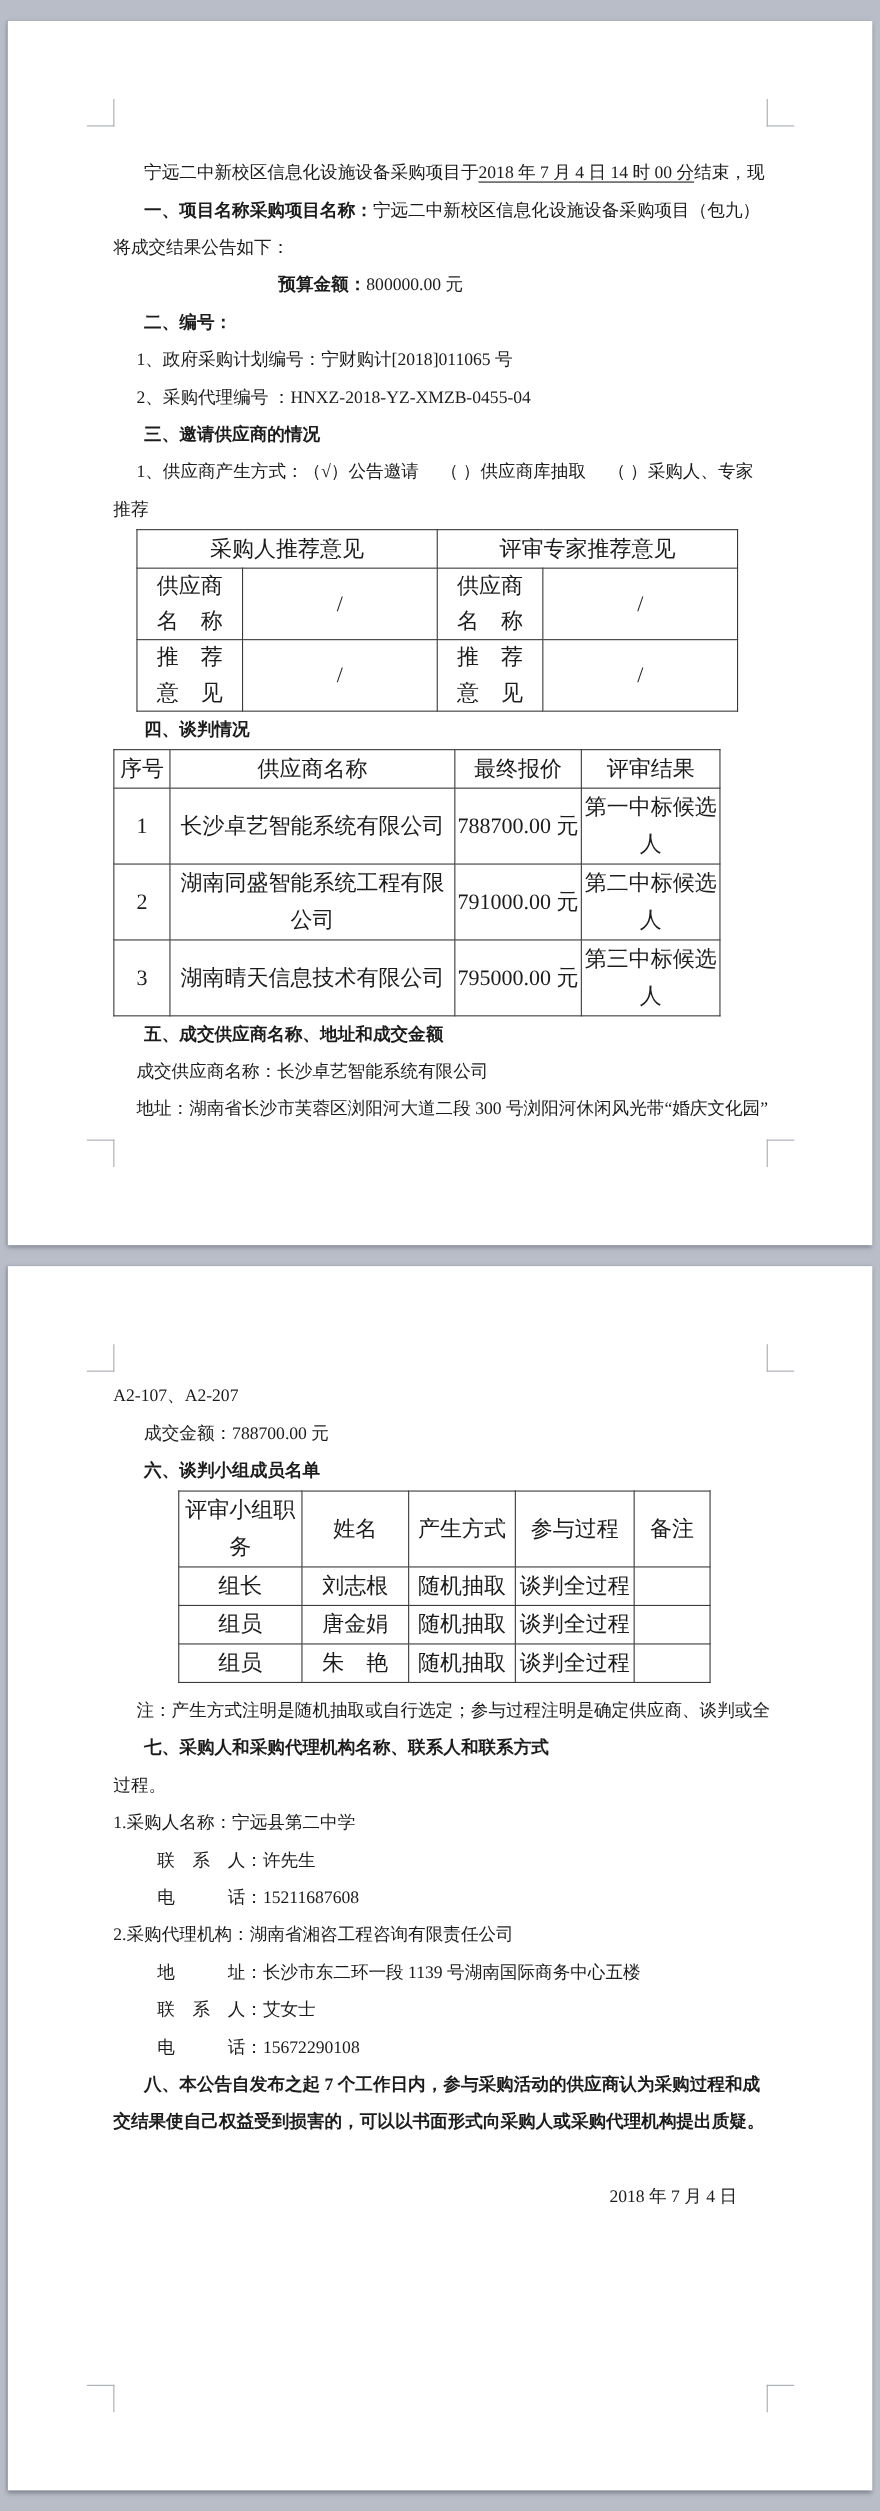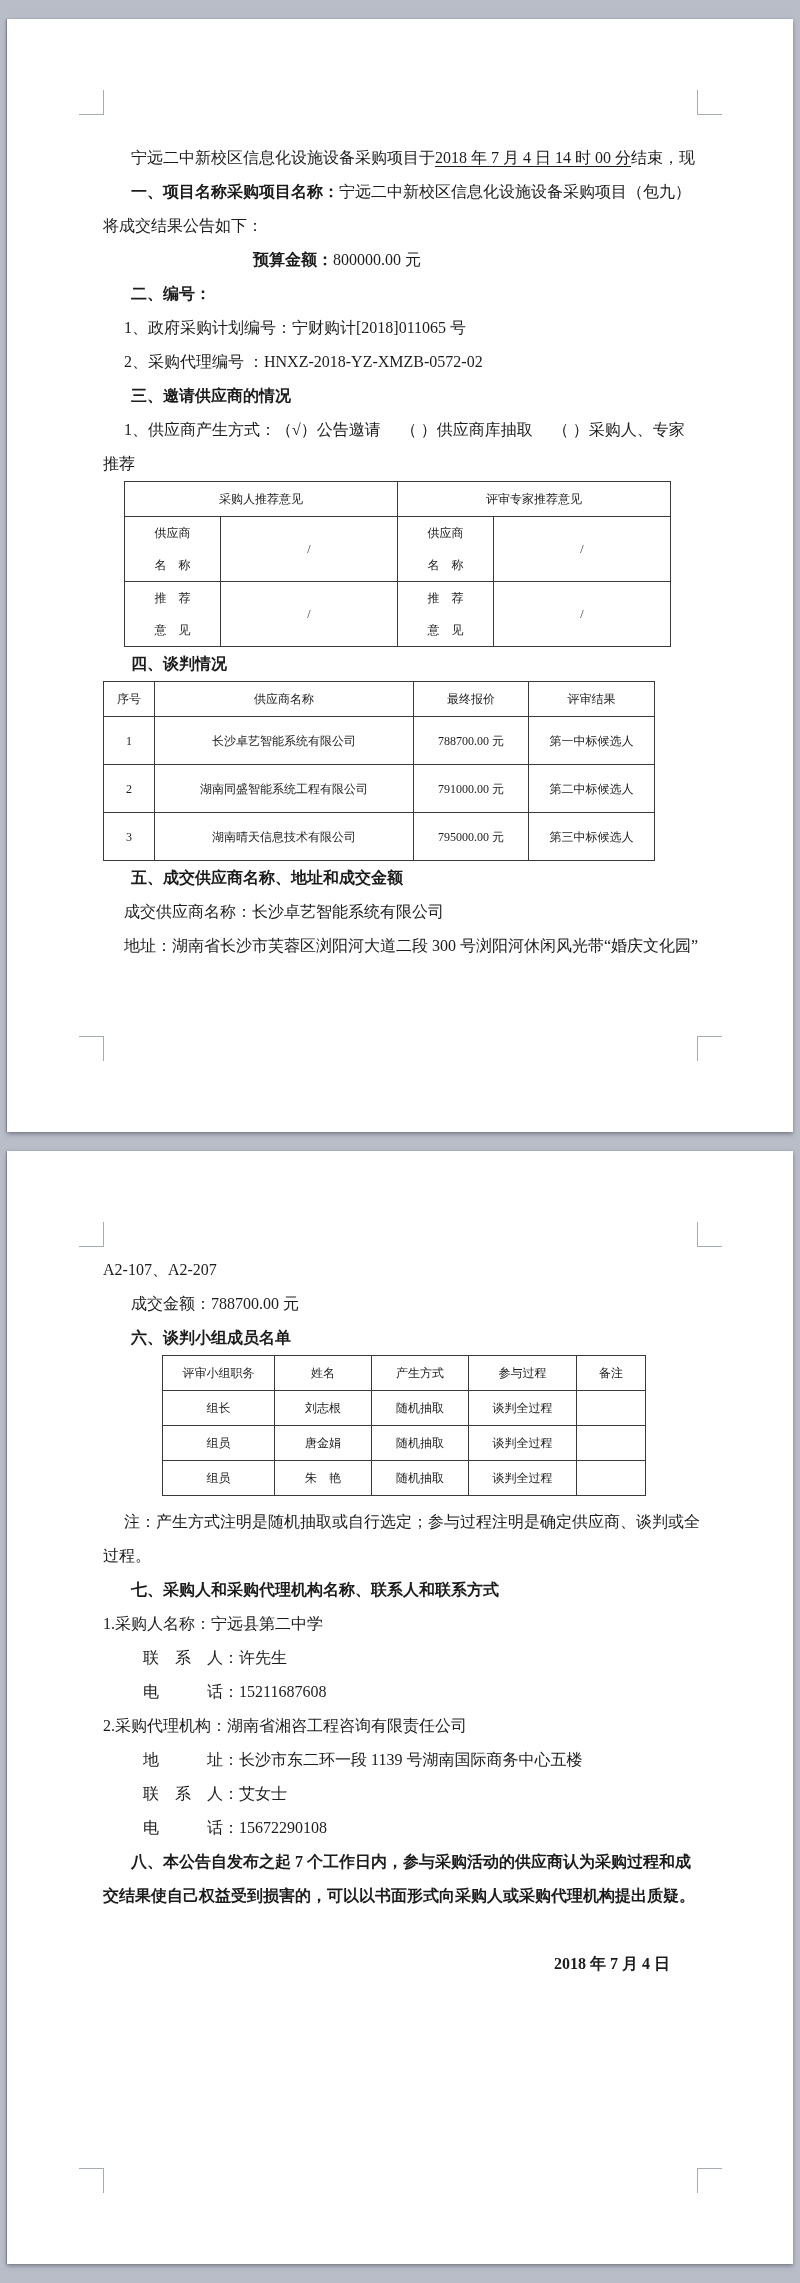--- a/index.html
+++ b/index.html
@@ -20,28 +20,28 @@
   #page1 .content{padding-top:122px;}
   #page2 .content{padding-top:102px;}
   .line{margin:0;white-space:nowrap;}
   .ind1{padding-left:21px;}
   .ind2{padding-left:28px;}
   .ind3{padding-left:40px;}
   .b{font-weight:bold;}
   .u{text-decoration:underline;text-underline-offset:3px;}
   .budget{padding-left:150px;}
   table{border-collapse:collapse;table-layout:fixed;text-align:center;color:#1c1c1c;}
-  td{border:1px solid #3a3a3a;padding:0;font-size:12px;overflow:hidden;}
+  td{border:1px solid #3a3a3a;padding:0;font-size:20px;overflow:hidden;}
   #t1{margin-left:21px;width:546px;}
   #t2{width:551px;}
   #t3{margin-left:59px;width:483px;}
   tr.h33{height:33px;} tr.h71{height:61px;} tr.h48{height:48px;}
   tr.h35{height:35px;} tr.h45{height:33px;}
   .tl2{display:block;line-height:32px;white-space:pre;}
-  .date{margin-top:34px;text-align:right;padding-right:27px;font-weight:bold;}
+  .date{margin-top:34px;text-align:right;padding-right:27px;}
 </style>
 </head>
 <body>
 
 <div class="canvas">
 
   <div class="page" id="page1">
     <div class="cm tl"></div>
     <div class="cm tr"></div>
     <div class="cm bl"></div>
@@ -49,21 +49,21 @@
 
     <div class="content">
       <p class="line ind2"><span>宁远二中新校区信息化设施设备采购项目于</span><span class="u">2018 年 7 月 4 日 14 时 00 分</span><span>结束，现</span></p>
       <p class="line ind2"><span class="b">一、项目名称采购项目名称：</span><span>宁远二中新校区信息化设施设备采购项目（包九）</span></p>
 
       <p class="line">将成交结果公告如下：</p>
       <p class="line budget"><span class="b">预算金额：</span><span>800000.00 元</span></p>
 
       <p class="line ind2 b">二、编号：</p>
       <p class="line ind1">1、政府采购计划编号：宁财购计[2018]011065 号</p>
-      <p class="line ind1">2、采购代理编号 ：HNXZ-2018-YZ-XMZB-0572-02</p>
+      <p class="line ind1">2、采购代理编号 ：HNXZ-2018-YZ-XMZB-0455-04</p>
 
       <p class="line ind2 b">三、邀请供应商的情况</p>
       <p class="line ind1">1、供应商产生方式：（√）公告邀请　 （ ）供应商库抽取　 （ ）采购人、专家</p>
       <p class="line">推荐</p>
 
       <table id="t1">
         <colgroup>
             <col style="width:96px">
             <col style="width:177px">
             <col style="width:96px">
@@ -190,23 +190,23 @@
           <td>组员</td>
           <td>朱　艳</td>
           <td>随机抽取</td>
           <td>谈判全过程</td>
           <td></td>
         </tr>
       </tbody>
         </table>
 
       <p class="line ind1" style="margin-top:9px;">注：产生方式注明是随机抽取或自行选定；参与过程注明是确定供应商、谈判或全</p>
+      <p class="line ind2 b">七、采购人和采购代理机构名称、联系人和联系方式</p>
+
       <p class="line">过程。</p>
-
-      <p class="line ind2 b">七、采购人和采购代理机构名称、联系人和联系方式</p>
       <p class="line">1.采购人名称：宁远县第二中学</p>
       <p class="line ind3">联　系　人：许先生</p>
       <p class="line ind3">电　　　话：15211687608</p>
       <p class="line">2.采购代理机构：湖南省湘咨工程咨询有限责任公司</p>
       <p class="line ind3">地　　　址：长沙市东二环一段 1139 号湖南国际商务中心五楼</p>
       <p class="line ind3">联　系　人：艾女士</p>
       <p class="line ind3">电　　　话：15672290108</p>
 
       <p class="line ind2 b">八、本公告自发布之起 7 个工作日内，参与采购活动的供应商认为采购过程和成</p>
       <p class="line b">交结果使自己权益受到损害的，可以以书面形式向采购人或采购代理机构提出质疑。</p>

